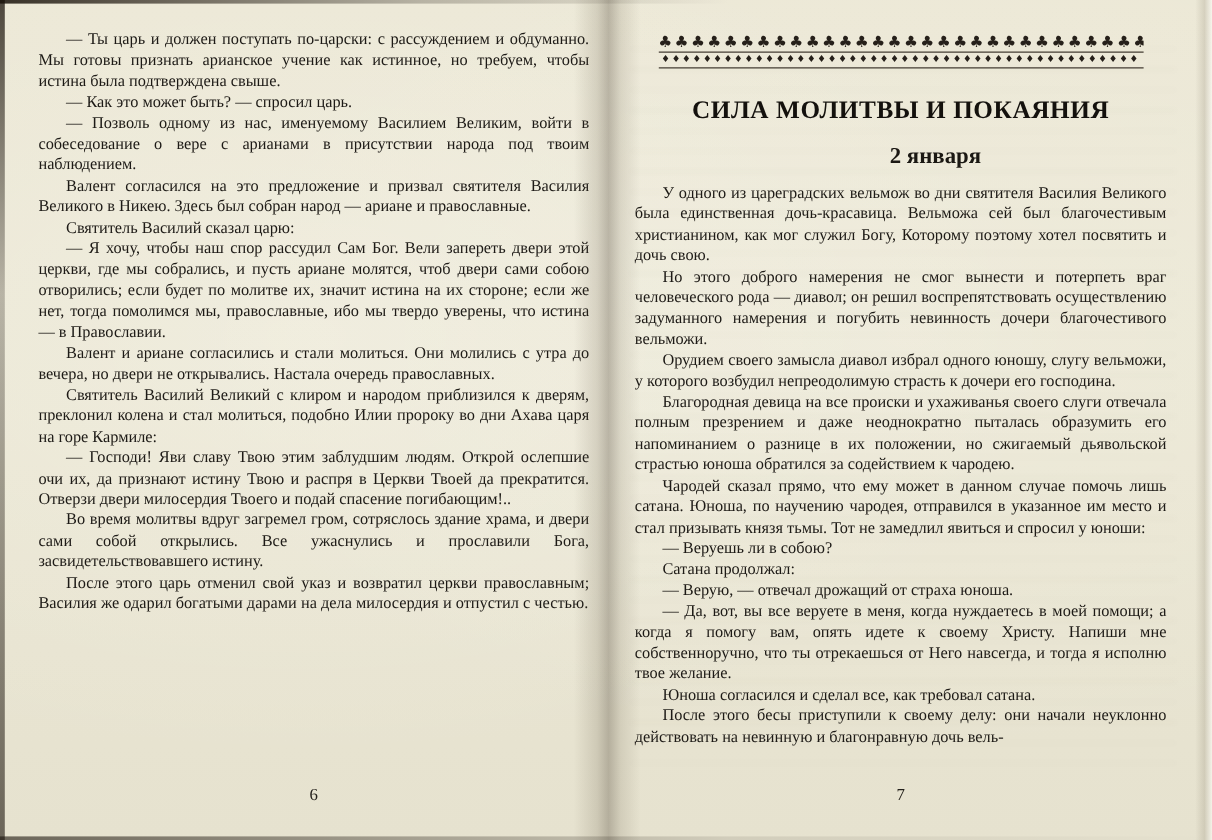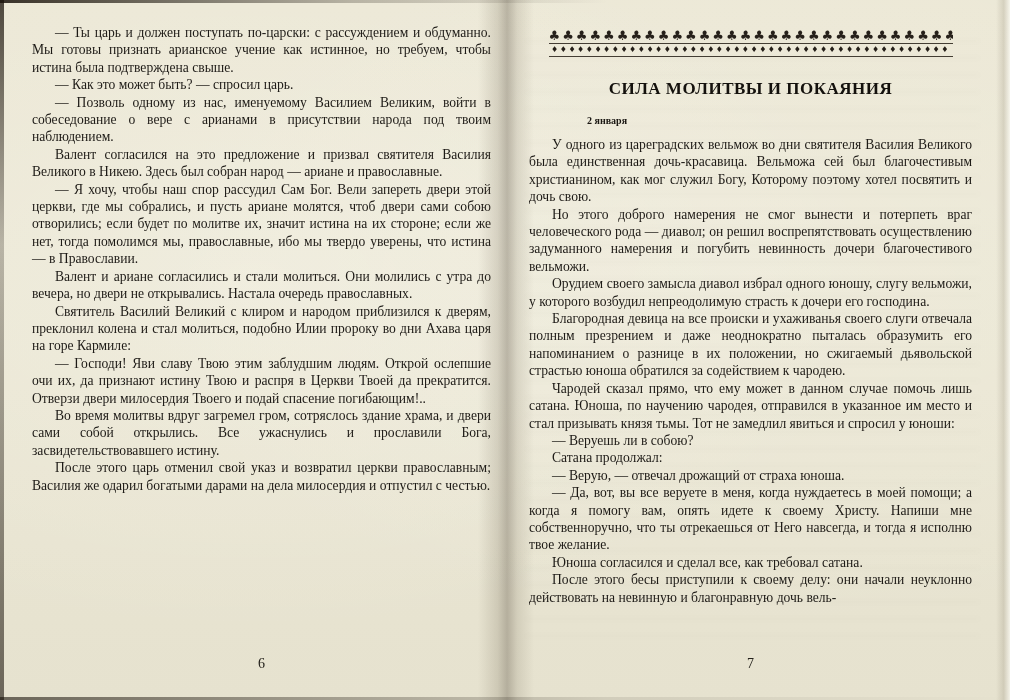--- a/index.html
+++ b/index.html
@@ -76,47 +76,48 @@
   }
   .orn-row2{
     font-family:"DejaVu Sans",sans-serif;
     font-size:8px;line-height:10px;letter-spacing:1.5px;
     white-space:nowrap;overflow:hidden;padding-top:1px;
   }
 
   .title{
     position:relative;
     margin:22px 0 0 0;
-    font-size:17px;font-weight:bold;letter-spacing:0.5px;
+    font-size:21px;font-weight:bold;letter-spacing:0.5px;
     text-align:center;color:#14110d;
   }
   .date{
     position:relative;
     margin:16px 0 10px 58px;
-    font-size:10px;font-weight:bold;color:#1b1813;
+    font-size:19px;font-weight:bold;color:#1b1813;text-align:center;
   }
 
   .page-number{
     position:absolute;bottom:28px;left:0;width:100%;
     text-align:center;font-size:14px;color:#23201b;
   }
   .page-left .page-number{padding-left:18px;box-sizing:border-box;}
   .page-right .page-number{padding-right:14px;box-sizing:border-box;}
 </style>
 </head>
 <body>
 
 <div class="book">
 
   <div class="page page-left">
     <div class="text-col">
         <p class="para">— Ты царь и должен поступать по-царски: с рассуждением и обдуманно. Мы готовы признать арианское учение как истинное, но требуем, чтобы истина была подтверждена свыше.</p>
         <p class="para">— Как это может быть? — спросил царь.</p>
         <p class="para">— Позволь одному из нас, именуемому Василием Великим, войти в собеседование о вере с арианами в присутствии народа под твоим наблюдением.</p>
         <p class="para">Валент согласился на это предложение и призвал святителя Василия Великого в Никею. Здесь был собран народ — ариане и православные.</p>
+        <p class="para">Святитель Василий сказал царю:</p>
         <p class="para">— Я хочу, чтобы наш спор рассудил Сам Бог. Вели запереть двери этой церкви, где мы собрались, и пусть ариане молятся, чтоб двери сами собою отворились; если будет по молитве их, значит истина на их стороне; если же нет, тогда помолимся мы, православные, ибо мы твердо уверены, что истина — в Православии.</p>
         <p class="para">Валент и ариане согласились и стали молиться. Они молились с утра до вечера, но двери не открывались. Настала очередь православных.</p>
         <p class="para">Святитель Василий Великий с клиром и народом приблизился к дверям, преклонил колена и стал молиться, подобно Илии пророку во дни Ахава царя на горе Кармиле:</p>
         <p class="para">— Господи! Яви славу Твою этим заблудшим людям. Открой ослепшие очи их, да признают истину Твою и распря в Церкви Твоей да прекратится. Отверзи двери милосердия Твоего и подай спасение погибающим!..</p>
         <p class="para">Во время молитвы вдруг загремел гром, сотряслось здание храма, и двери сами собой открылись. Все ужаснулись и прославили Бога, засвидетельствовавшего истину.</p>
         <p class="para">После этого царь отменил свой указ и возвратил церкви православным; Василия же одарил богатыми дарами на дела милосердия и отпустил с честью.</p>
       </div>
     <div class="page-number">6</div>
   </div>
 

